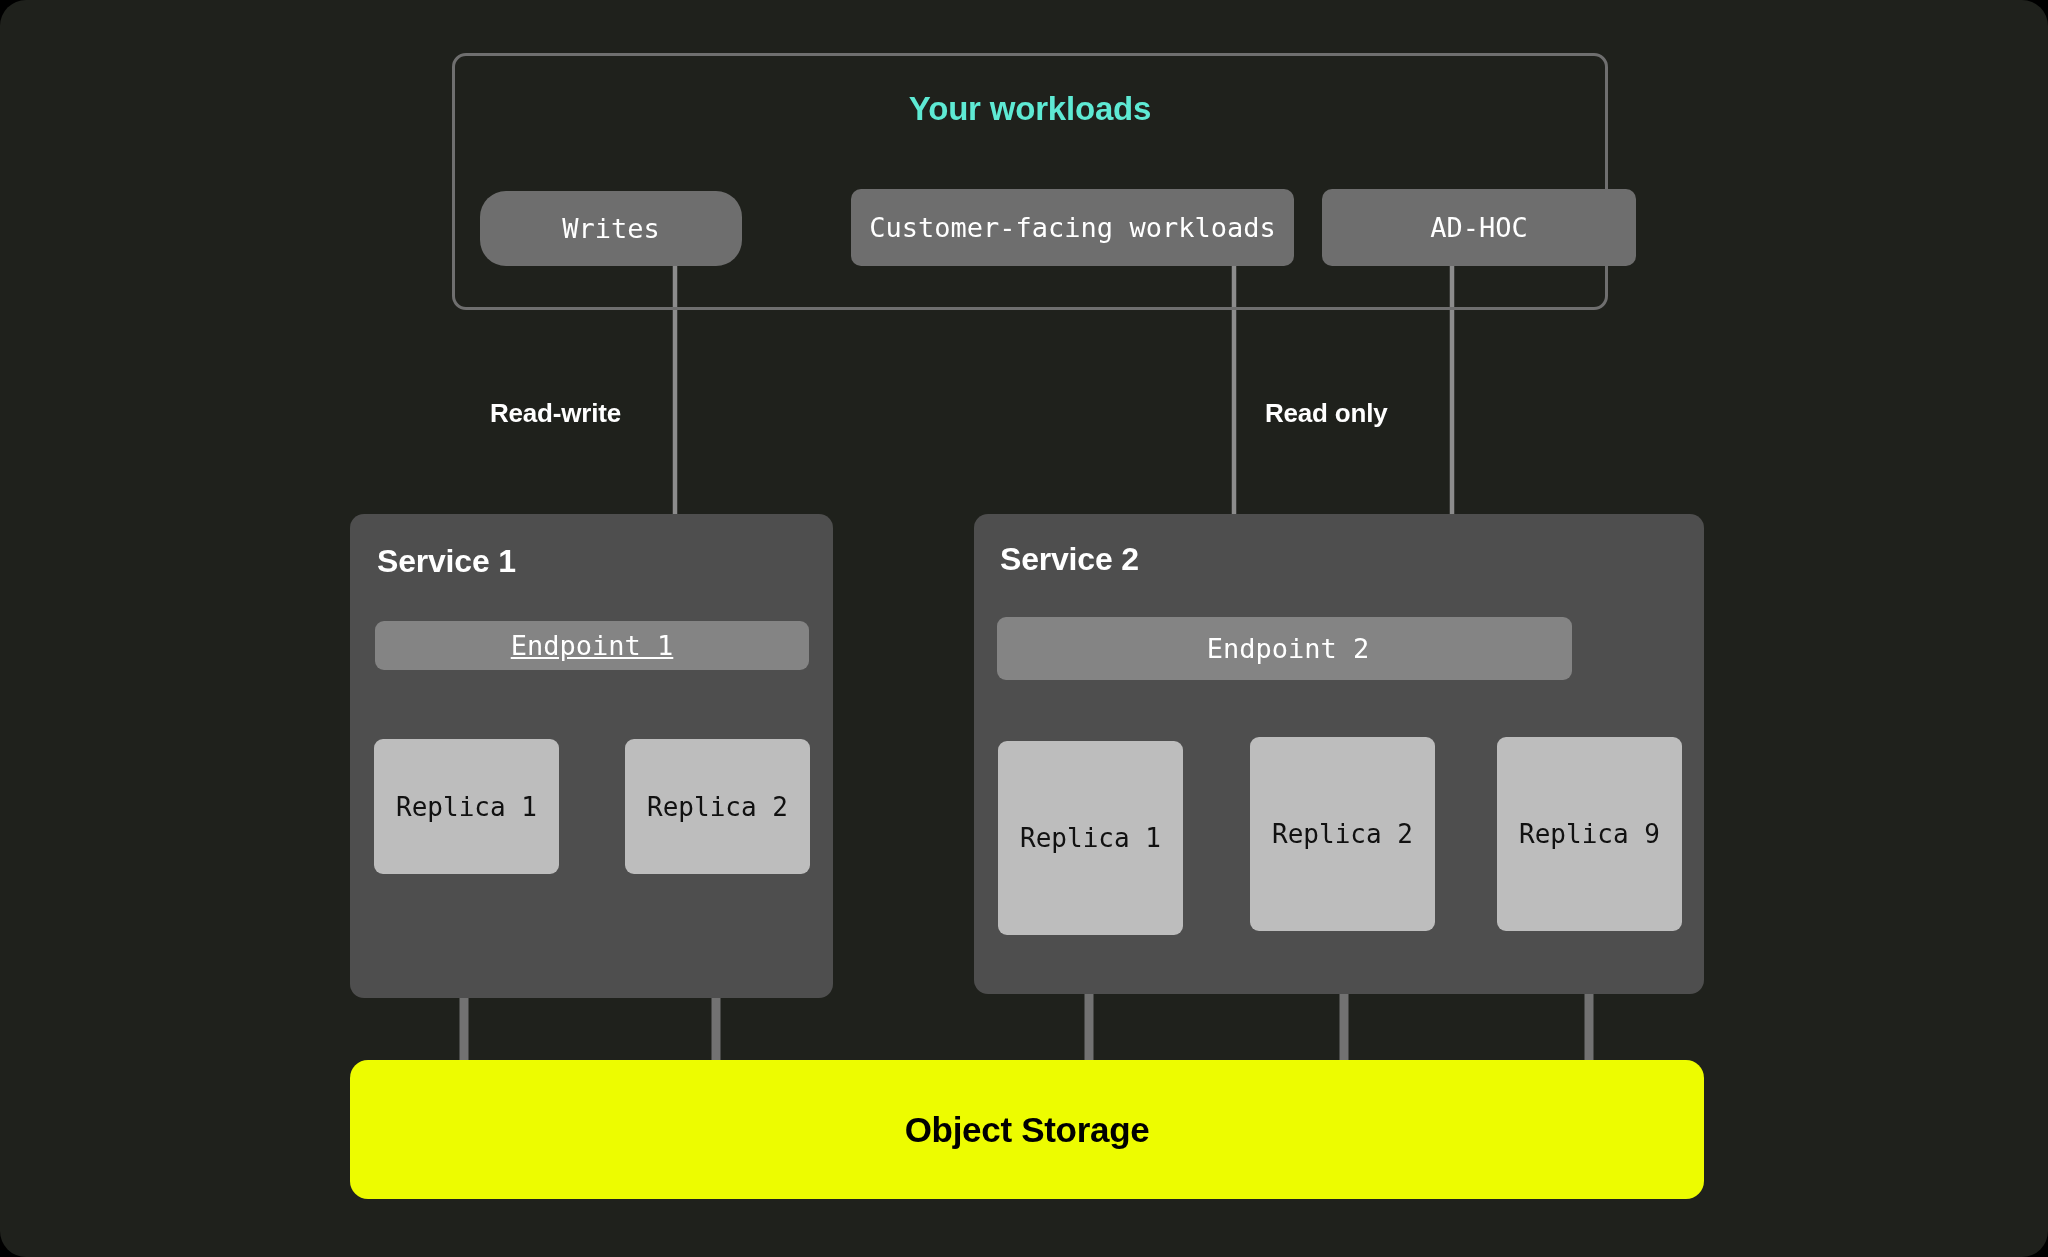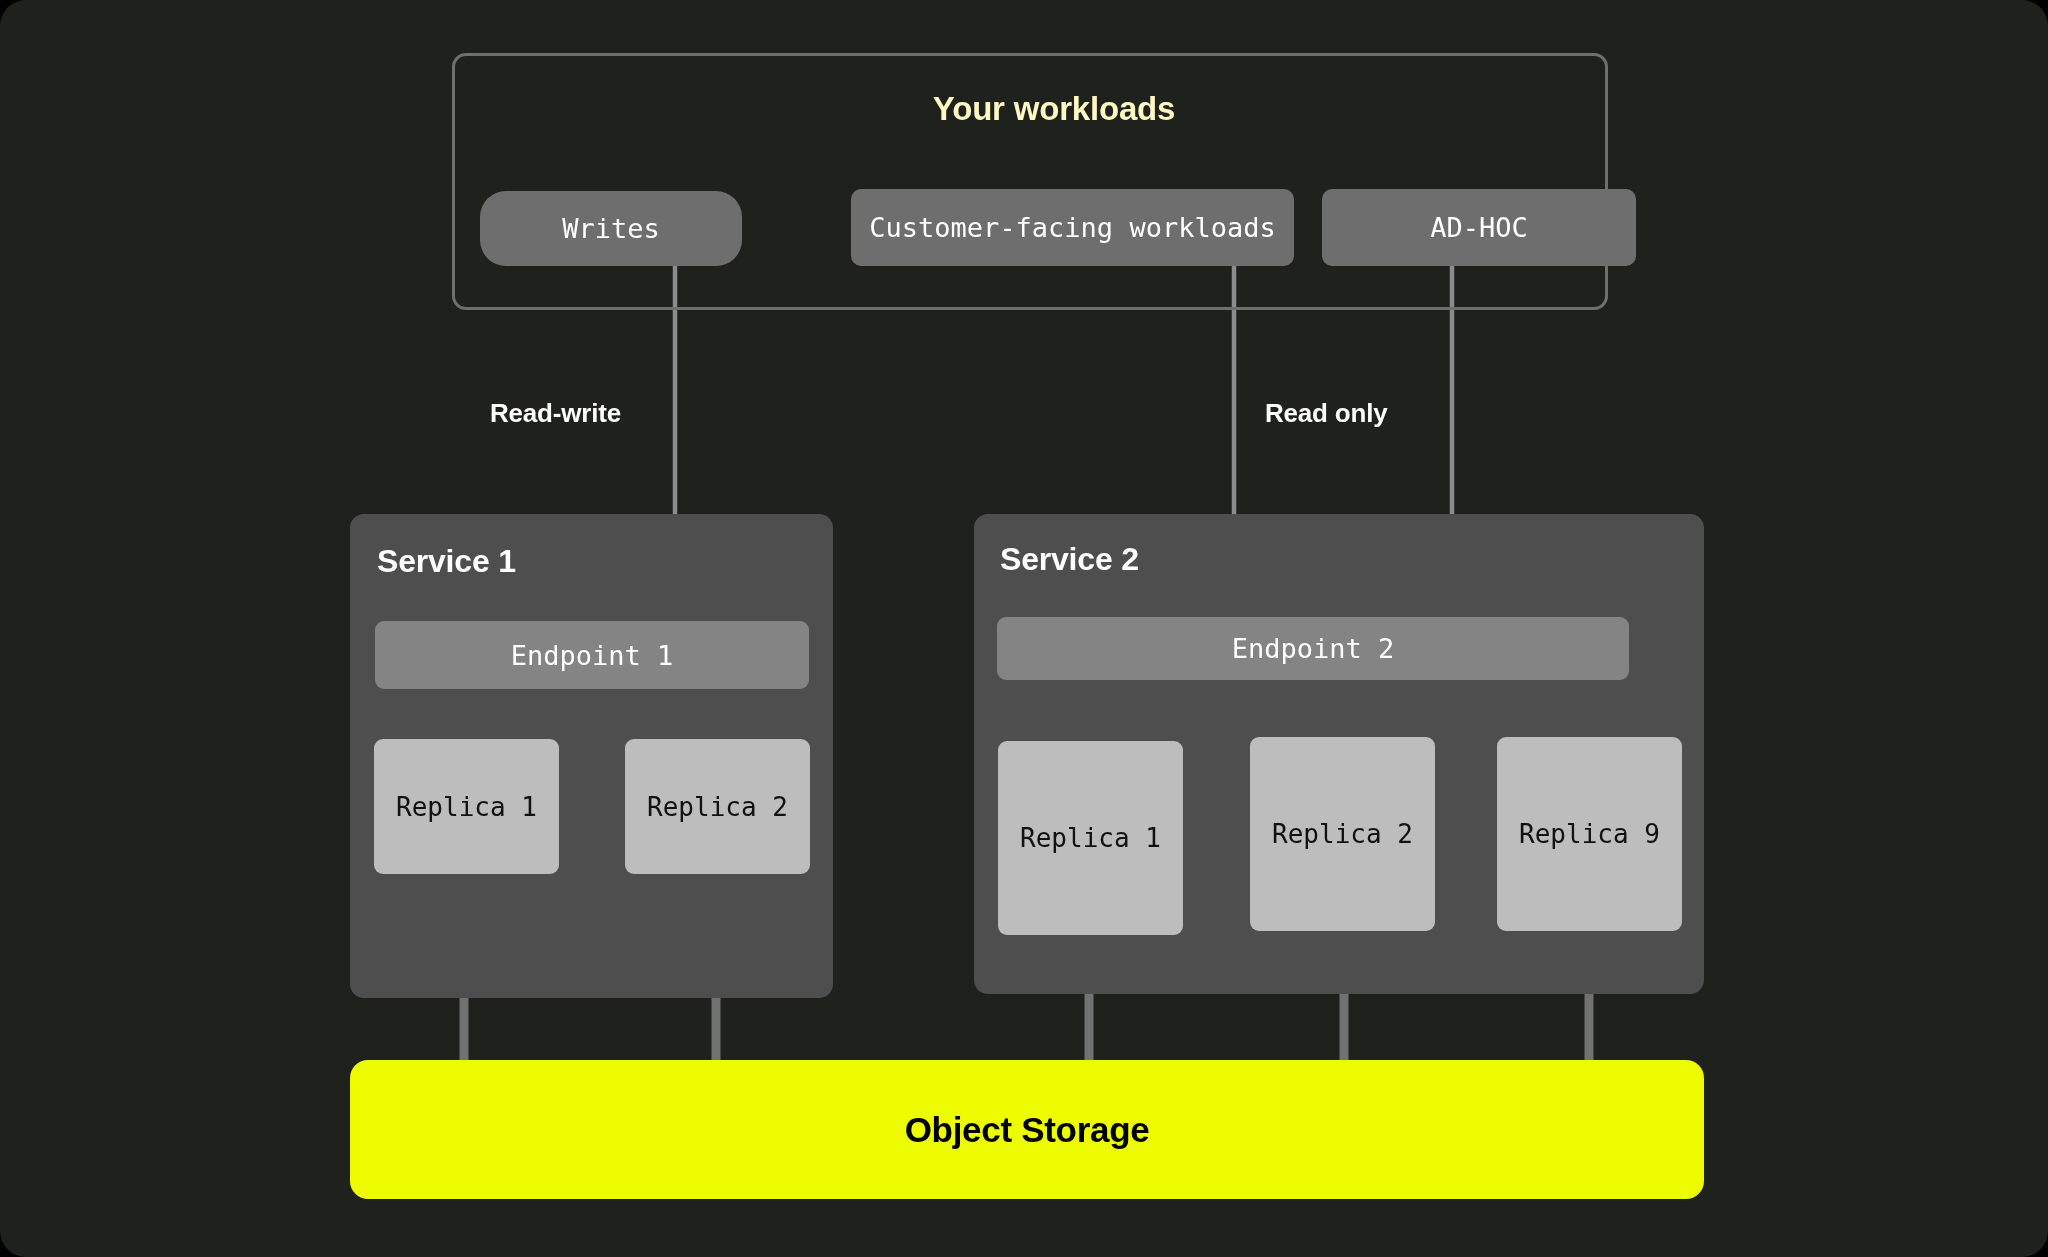--- a/index.html
+++ b/index.html
@@ -28,25 +28,25 @@
     left: 452px;
     top: 53px;
     width: 1156px;
     height: 257px;
     border: 3px solid #6F6F6F;
     border-radius: 14px;
     box-sizing: border-box;
     background: transparent;
   }
   #workloads-title {
-    left: 476px;
+    left: 452px;
     top: 90px;
     width: 1156px;
     text-align: center;
-    color: #fef9c3;
+    color: #5eead4;
     font-size: 33px;
     font-weight: bold;
     letter-spacing: -0.2px;
   }
   .workload-box {
     background: #6E6E6E;
     border-radius: 10px;
     color: #FFFFFF;
     font-family: "DejaVu Sans Mono", "Liberation Mono", monospace;
     font-size: 27px;
@@ -80,22 +80,22 @@
   .endpoint-box {
     background: #848484;
     border-radius: 9px;
     color: #FFFFFF;
     font-family: "DejaVu Sans Mono", "Liberation Mono", monospace;
     font-size: 27px;
     display: flex;
     align-items: center;
     justify-content: center;
   }
-  #endpoint1 { left: 375px;  top: 621px; width: 434px; height: 68px; }
-  #endpoint2 { left: 997px;  top: 617px; width: 632px; height: 63px; }
+  #endpoint1 { left: 375px;  top: 621px; width: 434px; height: 49px; text-decoration: underline; }
+  #endpoint2 { left: 997px;  top: 617px; width: 568px; height: 63px; padding-left: 7px; }
 
   
   .replica-box {
     background: #BDBDBD;
     border-radius: 9px;
     color: #111111;
     font-family: "DejaVu Sans Mono", "Liberation Mono", monospace;
     font-size: 26px;
     display: flex;
     align-items: center;

